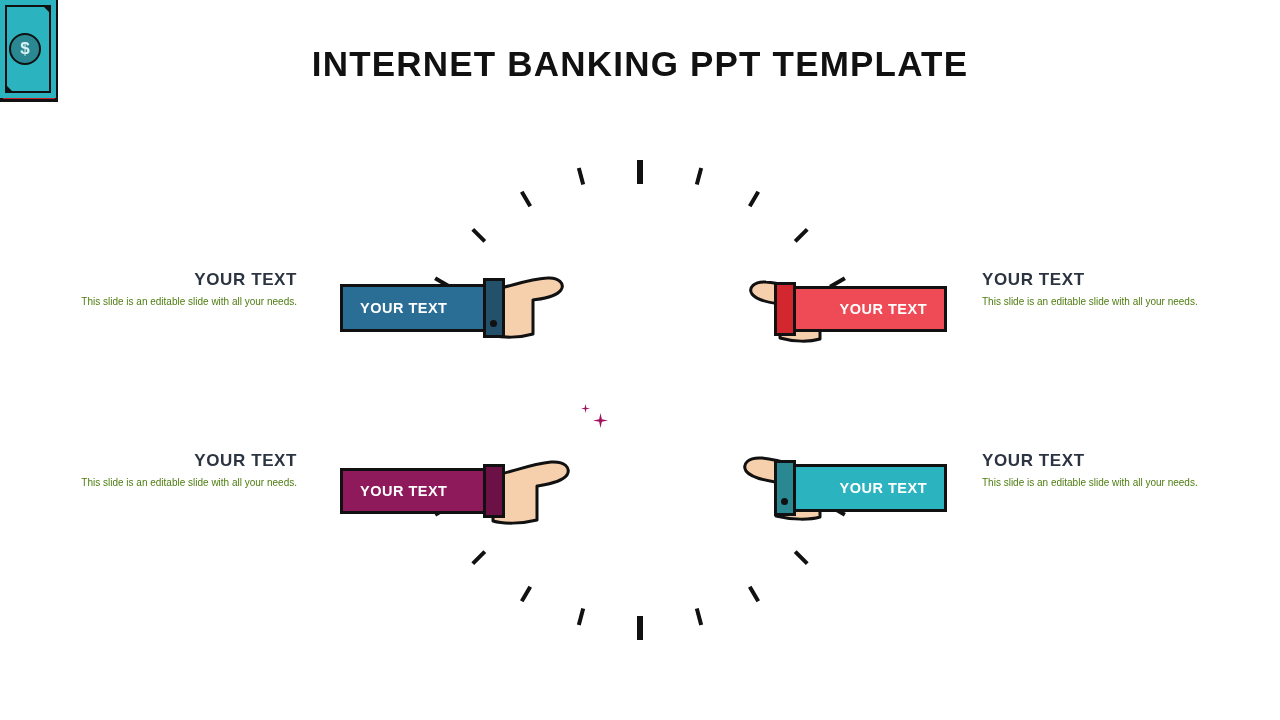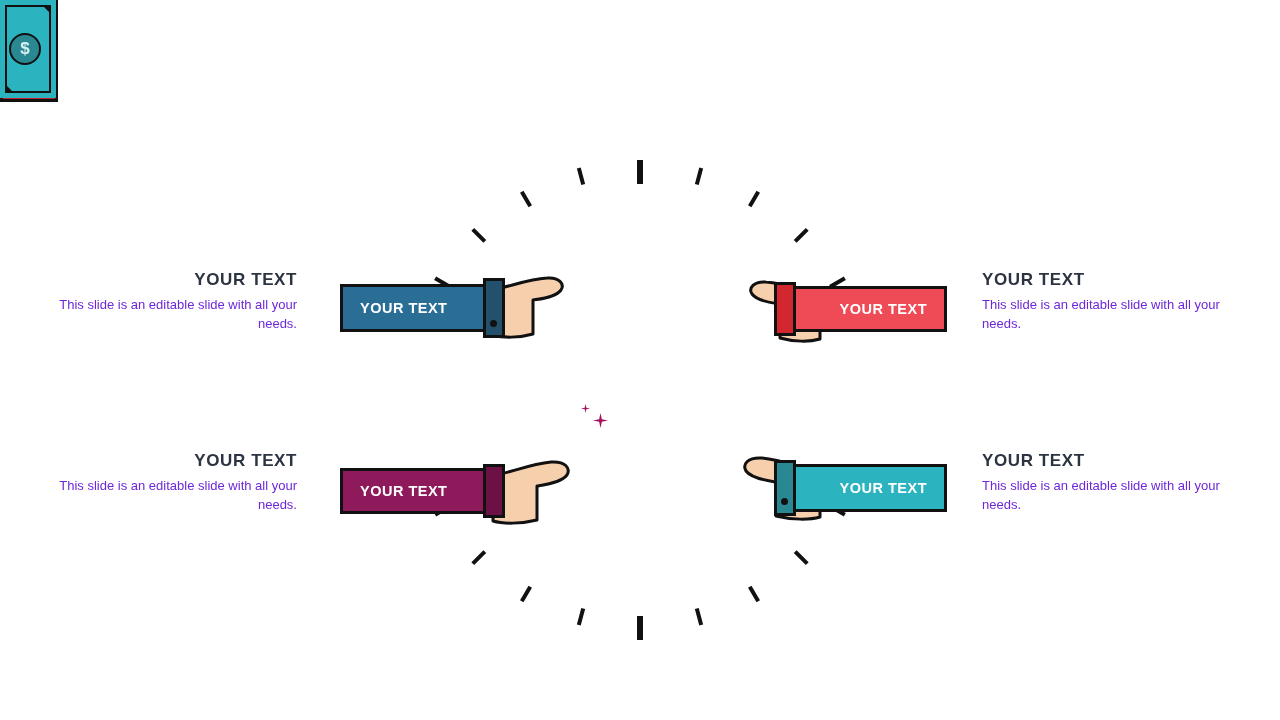--- a/index.html
+++ b/index.html
@@ -38,21 +38,21 @@
   }
   .tick.major{width:6px;height:24px;left:-3px;}
 
   
   .tblock{position:absolute;width:250px;}
   .tblock .head{
     font-size:17px;font-weight:bold;color:#2b3440;
     letter-spacing:.6px;margin-bottom:5px;
   }
   .tblock .body{
-    font-size:13px;color:#6d28d9;line-height:1.48;
+    font-size:10px;color:#4d7c0f;line-height:1.48;
   }
   .tb-right-align{text-align:right;}
   .tb-left-align{text-align:left;}
 
   #text-tl{left:47px;top:270px;}
   #text-bl{left:47px;top:451px;}
   #text-tr{left:982px;top:270px;}
   #text-br{left:982px;top:451px;}
 
   
@@ -147,20 +147,21 @@
   #br-sleeve{left:793px;top:464px;width:154px;height:48px;background:#2BB3C0;}
   #br-sleeve span{text-align:right;padding-right:17px;}
   #br-cuff{left:774px;top:460px;width:22px;height:56px;background:#2A8892;}
   #br-cuffdot{left:781px;top:498px;}
 </style>
 </head>
 <body>
 
 <div class="slide">
 
+  <div class="title">INTERNET  BANKING  PPT TEMPLATE</div>
 
   <div class="tickwrap" id="tickwrap">
       <div class="tick major" style="transform: translate(0px, -228px) rotate(0deg);"></div>
       <div class="tick" style="transform: translate(59px, -220.2px) rotate(15deg);"></div>
       <div class="tick" style="transform: translate(114px, -197.5px) rotate(30deg);"></div>
       <div class="tick" style="transform: translate(161.2px, -161.2px) rotate(45deg);"></div>
       <div class="tick" style="transform: translate(197.5px, -114px) rotate(60deg);"></div>
       <div class="tick" style="transform: translate(197.5px, 114px) rotate(120deg);"></div>
       <div class="tick" style="transform: translate(161.2px, 161.2px) rotate(135deg);"></div>
       <div class="tick" style="transform: translate(114px, 197.5px) rotate(150deg);"></div>

